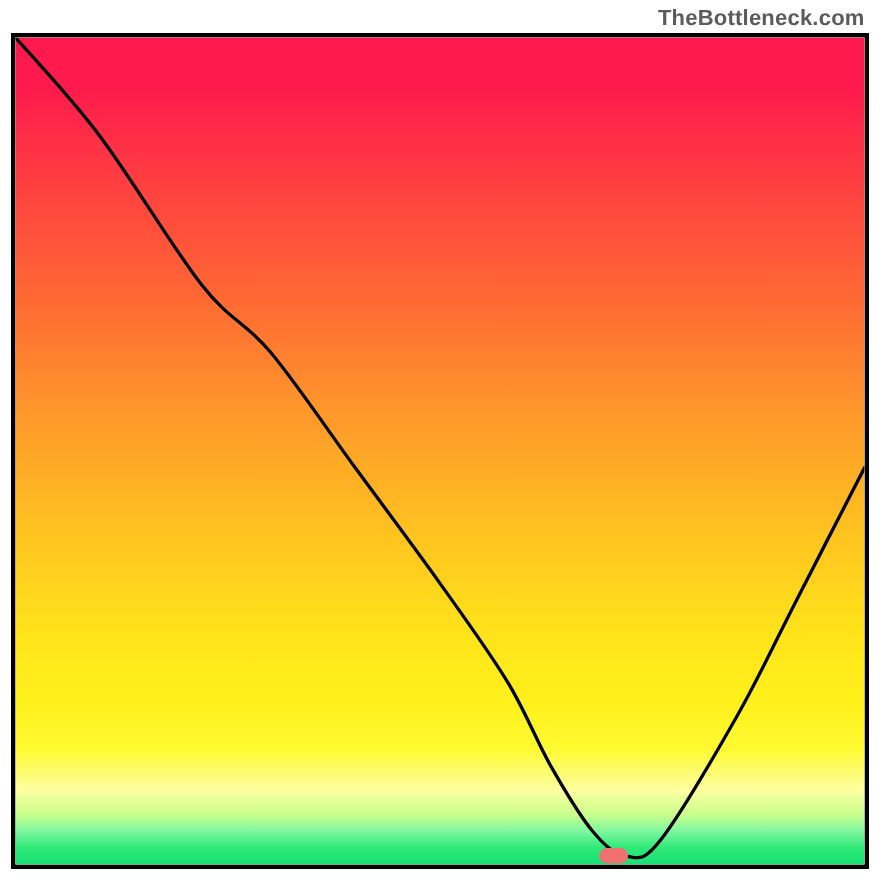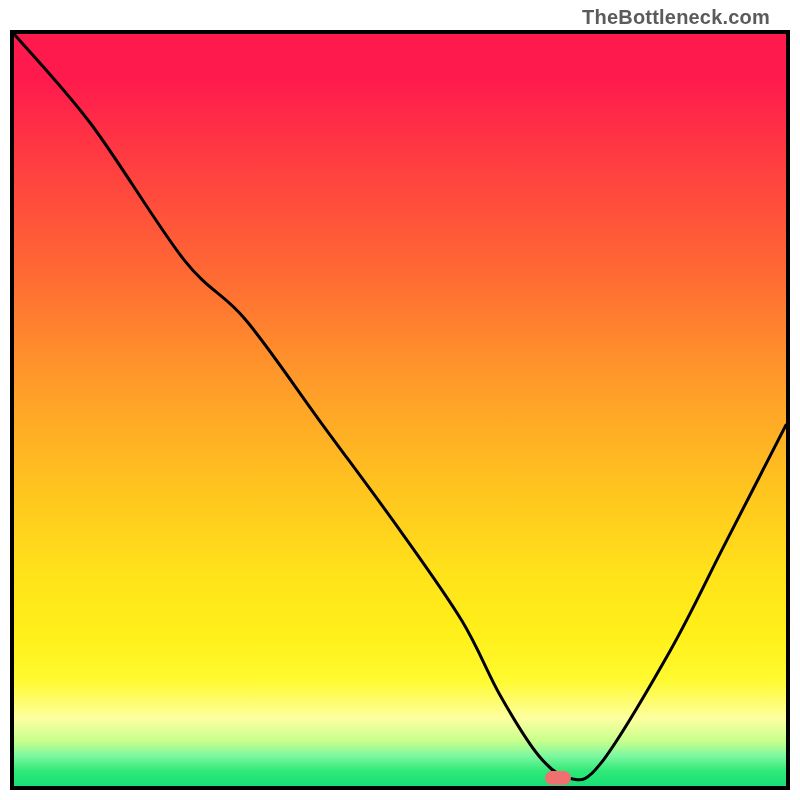--- a/index.html
+++ b/index.html
@@ -52,21 +52,21 @@
     position: absolute;
     width: 26px;
     height: 14px;
     background: #f07070;
     border-radius: 7px;
     transform: translate(-50%, -50%);
   }
   .watermark {
     position: absolute;
     top: 6px;
-    right: 30px;
+    right: 14px;
     font-size: 20px;
     font-weight: 600;
     color: #5b5b5b;
     letter-spacing: 0.2px;
   }
 </style>
 </head>
 <body>
 
 <div class="watermark">TheBottleneck.com</div>

